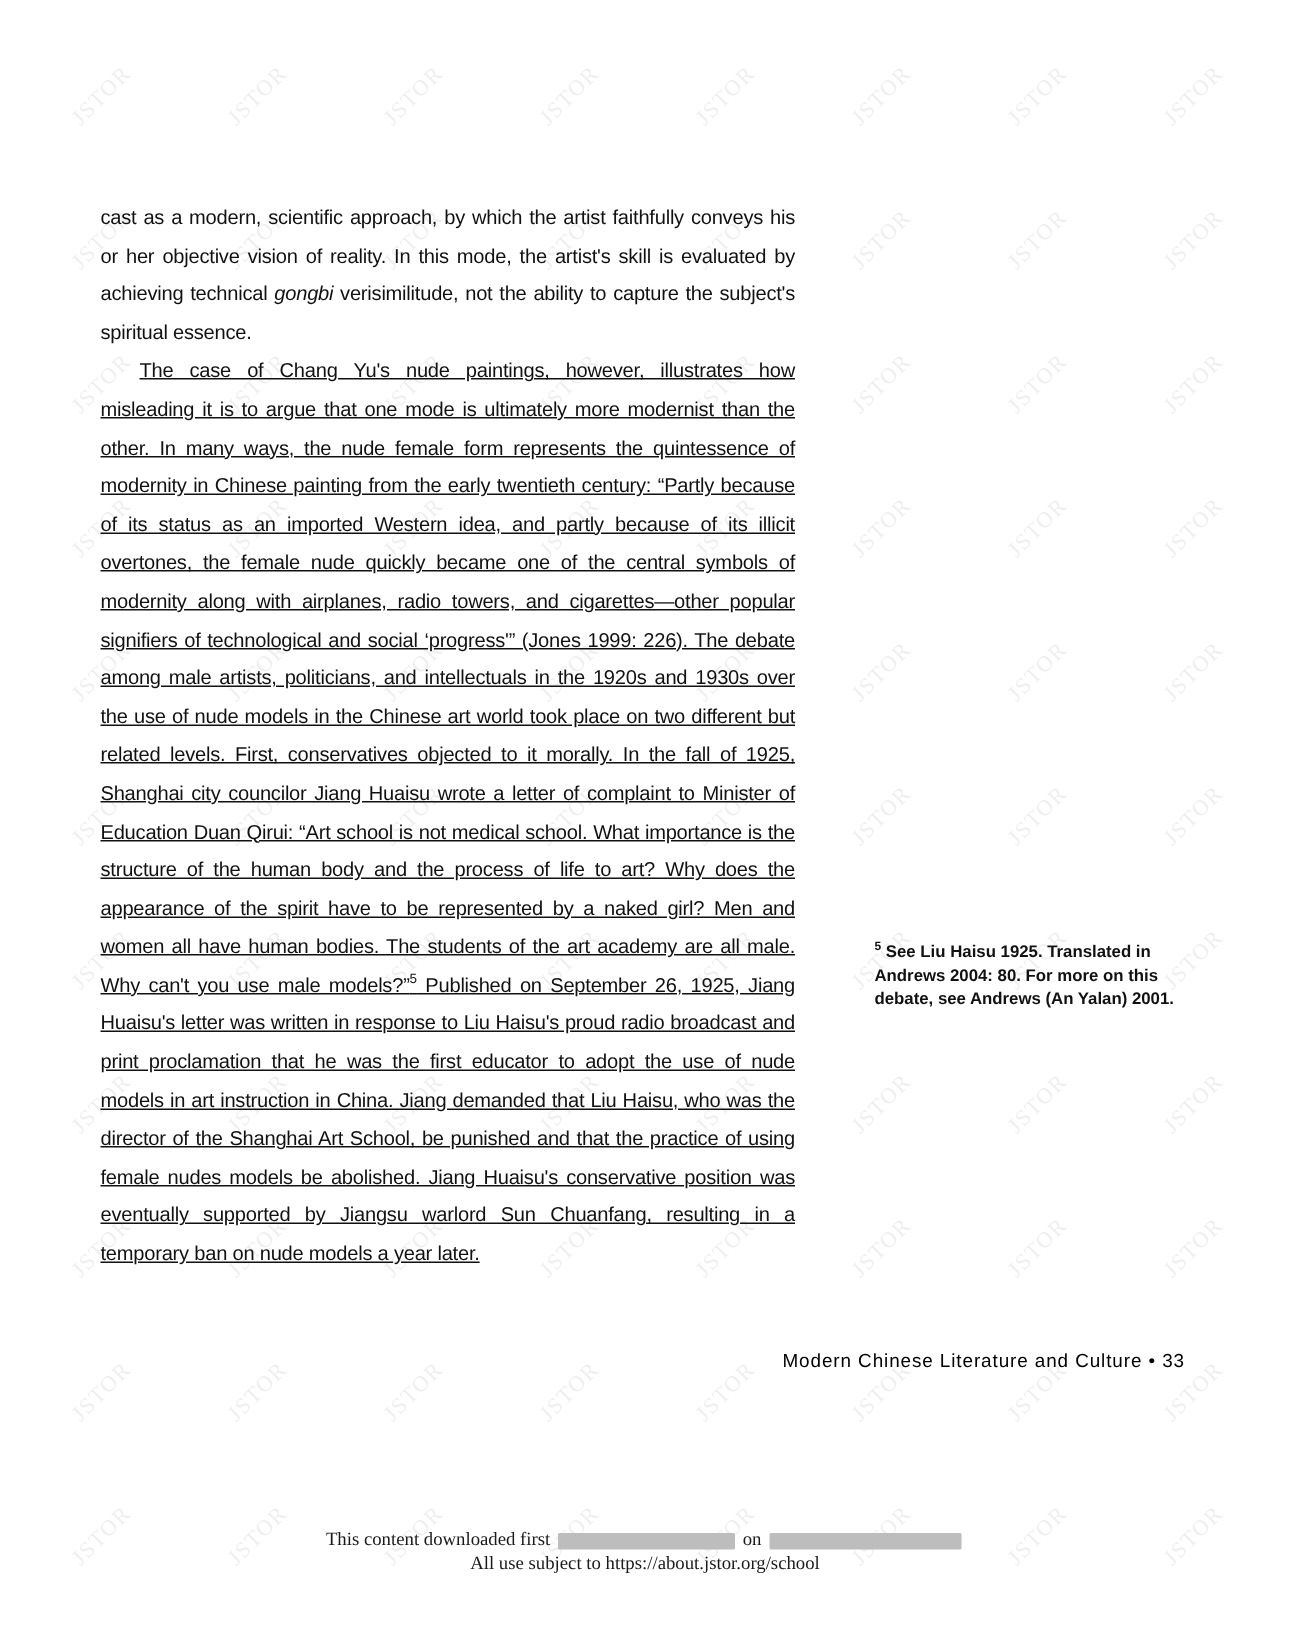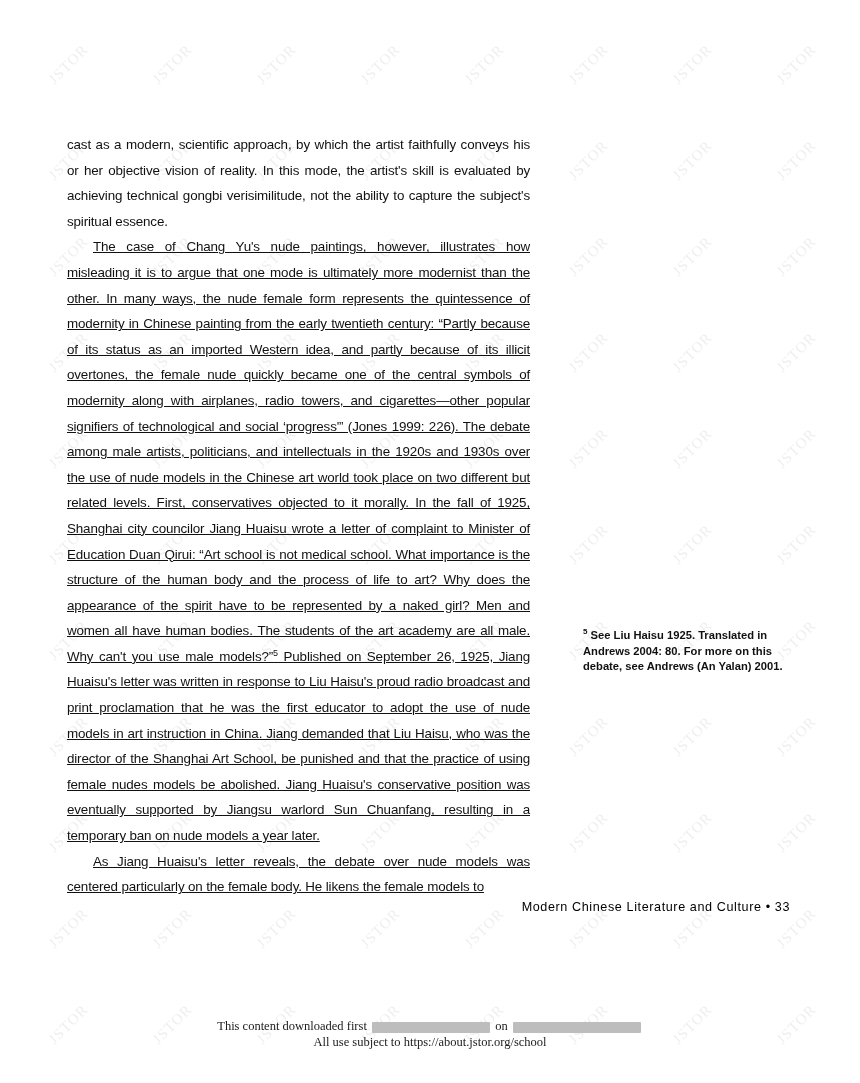--- a/index.html
+++ b/index.html
@@ -65,20 +65,21 @@
     letter-spacing: -0.15px;
   }
   p.body-par + p.body-par {
     margin-top: 0px;
   }
   p.indent {
     text-indent: 26px;
     text-decoration: underline;
   }
   .ital {
+    font-style: italic;
   }
   .sup {
     font-size: 9px;
     vertical-align: super;
     line-height: 0;
   }
 
   
   #footnote {
     position: absolute;
@@ -234,21 +235,20 @@
       <span class="wm" style="left: 668px; top: 1016px;">JSTOR</span>
       <span class="wm" style="left: 772px; top: 1016px;">JSTOR</span>
     </div>
 
   <div id="content">
 
     <p class="body-par"><span>cast as a modern, scientific approach, by which the artist faithfully conveys his or her objective vision of reality. In this mode, the artist's skill is evaluated by achieving technical </span><span class="ital">gongbi</span><span> verisimilitude, not the ability to capture the subject's spiritual essence.</span></p>
 
     <p class="body-par indent"><span>The case of Chang Yu's nude paintings, however, illustrates how misleading it is to argue that one mode is ultimately more modernist than the other. In many ways, the nude female form represents the quintessence of modernity in Chinese painting from the early twentieth century: “Partly because of its status as an imported Western idea, and partly because of its illicit overtones, the female nude quickly became one of the central symbols of modernity along with airplanes, radio towers, and cigarettes—other popular signifiers of technological and social ‘progress'” (Jones 1999: 226). The debate among male artists, politicians, and intellectuals in the 1920s and 1930s over the use of nude models in the Chinese art world took place on two different but related levels. First, conservatives objected to it morally. In the fall of 1925, Shanghai city councilor Jiang Huaisu wrote a letter of complaint to Minister of Education Duan Qirui: “Art school is not medical school. What importance is the structure of the human body and the process of life to art? Why does the appearance of the spirit have to be represented by a naked girl? Men and women all have human bodies. The students of the art academy are all male. Why can't you use male models?”</span><span class="sup">5</span><span> Published on September 26, 1925, Jiang Huaisu's letter was written in response to Liu Haisu's proud radio broadcast and print proclamation that he was the first educator to adopt the use of nude models in art instruction in China. Jiang demanded that Liu Haisu, who was the director of the Shanghai Art School, be punished and that the practice of using female nudes models be abolished. Jiang Huaisu's conservative position was eventually supported by Jiangsu warlord Sun Chuanfang, resulting in a temporary ban on nude models a year later.</span></p>
 
-    <p class="body-par indent">As Jiang Huaisu's letter reveals, the debate over nude models was centered particularly on the female body. He likens the female models to</p>
 
   </div>
 
   <div id="footnote"><span class="fn-mark">5</span><span> See Liu Haisu 1925. Translated in Andrews 2004: 80. For more on this debate, see Andrews (An Yalan) 2001.</span></div>
 
   <div id="running-footer">Modern Chinese Literature and Culture • 33</div>
 
   <div id="jstor-stamp">
     <div><span>This content downloaded first </span><span class="redacted r1">XXX.XXX.XXX.XXX</span><span> on </span><span class="redacted r2">XXX, XX XXX XXXX XX:XX:XX UTC</span></div>
     <div>All use subject to https://about.jstor.org/school</div>

